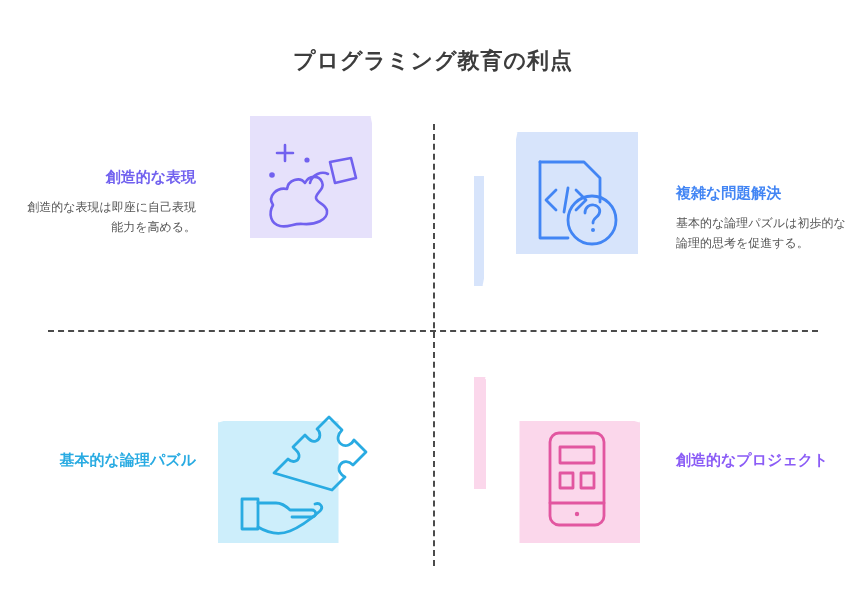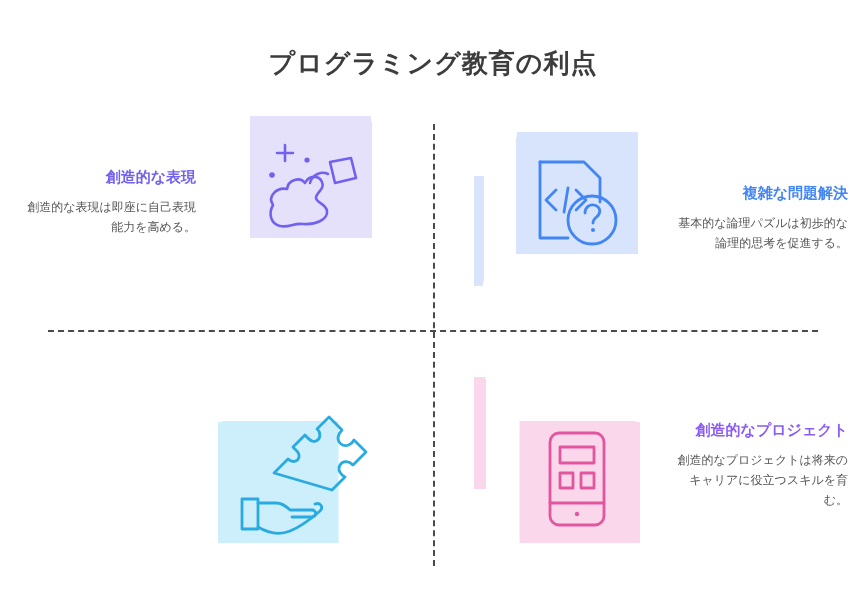--- a/index.html
+++ b/index.html
@@ -20,21 +20,21 @@
     background: #ffffff;
   }
 
   
   .title {
     position: absolute;
     top: 48px;
     left: 0;
     width: 866px;
     text-align: center;
-    font-size: 26px;
+    font-size: 22px;
     font-weight: bold;
     color: #3d3d3d;
     letter-spacing: 1px;
     line-height: 1.2;
   }
 
   
   .divider-h {
     position: absolute;
     left: 48px;
@@ -61,21 +61,21 @@
   .quad.tl { left: 18px;  top: 102px; width: 400px; height: 200px; gap: 32px; }
   .quad.tr { left: 448px; top: 118px; width: 400px; height: 200px; flex-direction: row-reverse; }
   .quad.bl { left: 18px;  top: 360px; width: 400px; height: 210px; }
   .quad.br { left: 448px; top: 360px; width: 400px; height: 210px; flex-direction: row-reverse; }
 
   .text-col {
     width: 186px;
     flex: 0 0 186px;
   }
   .quad.tl .text-col, .quad.bl .text-col { text-align: right; padding-right: 8px; }
-  .quad.tr .text-col, .quad.br .text-col { text-align: right;  padding-left: 14px; }
+  .quad.tr .text-col, .quad.br .text-col { text-align: left;  padding-left: 14px; }
 
   .card-head {
     font-size: 15px;
     font-weight: bold;
     line-height: 1.45;
     margin-bottom: 10px;
   }
   .card-desc {
     font-size: 12px;
     line-height: 1.65;
@@ -168,20 +168,21 @@
             <path d="M113 85 c0,-6 5,-9 9,-8 c5,1 7,5 5,9 c-2,4 -6,4 -6,9"></path>
             <circle cx="121" cy="102" r="2" fill="#4285f4" stroke="none"></circle>
           </g>
         </svg>
       </div>
     </div>
   </div>
 
   <div class="quad bl">
     <div class="text-col">
+      <div class="card-head" style="color:#29abe2">基本的な論理パズル</div>
     </div>
     <div class="art-col">
       <div class="art-wrap">
         <svg width="180" height="180" viewBox="0 0 180 180">
 
           <rect x="48" y="2" width="112" height="112" fill="#cdeefb"></rect>
 
           <rect x="4" y="46" width="122" height="122" fill="#cdeefb"></rect>
 
           <polygon points="4,46 48,2 160,2 126,46" fill="#ffffff"></polygon>
@@ -200,21 +201,20 @@
             <path d="M44 152 c10,6 22,8 32,4 c10,-4 22,-13 30,-20 c4,-4 0,-9 -5,-7"></path>
           </g>
         </svg>
       </div>
     </div>
   </div>
 
   <div class="quad br">
     <div class="text-col">
       <div class="card-head" style="color:#8b5cf6">創造的なプロジェクト</div>
-      <div class="card-desc">創造的なプロジェクトは将来のキャリアに役立つスキルを育む。</div>
     </div>
     <div class="art-col">
       <div class="art-wrap">
         <svg width="180" height="180" viewBox="0 0 180 180">
 
           <rect x="2" y="2" width="112" height="112" fill="#fbd7eb"></rect>
 
           <rect x="46" y="46" width="122" height="122" fill="#fbd7eb"></rect>
 
           <polygon points="46,46 14,2 114,2 168,46" fill="#ffffff"></polygon>

